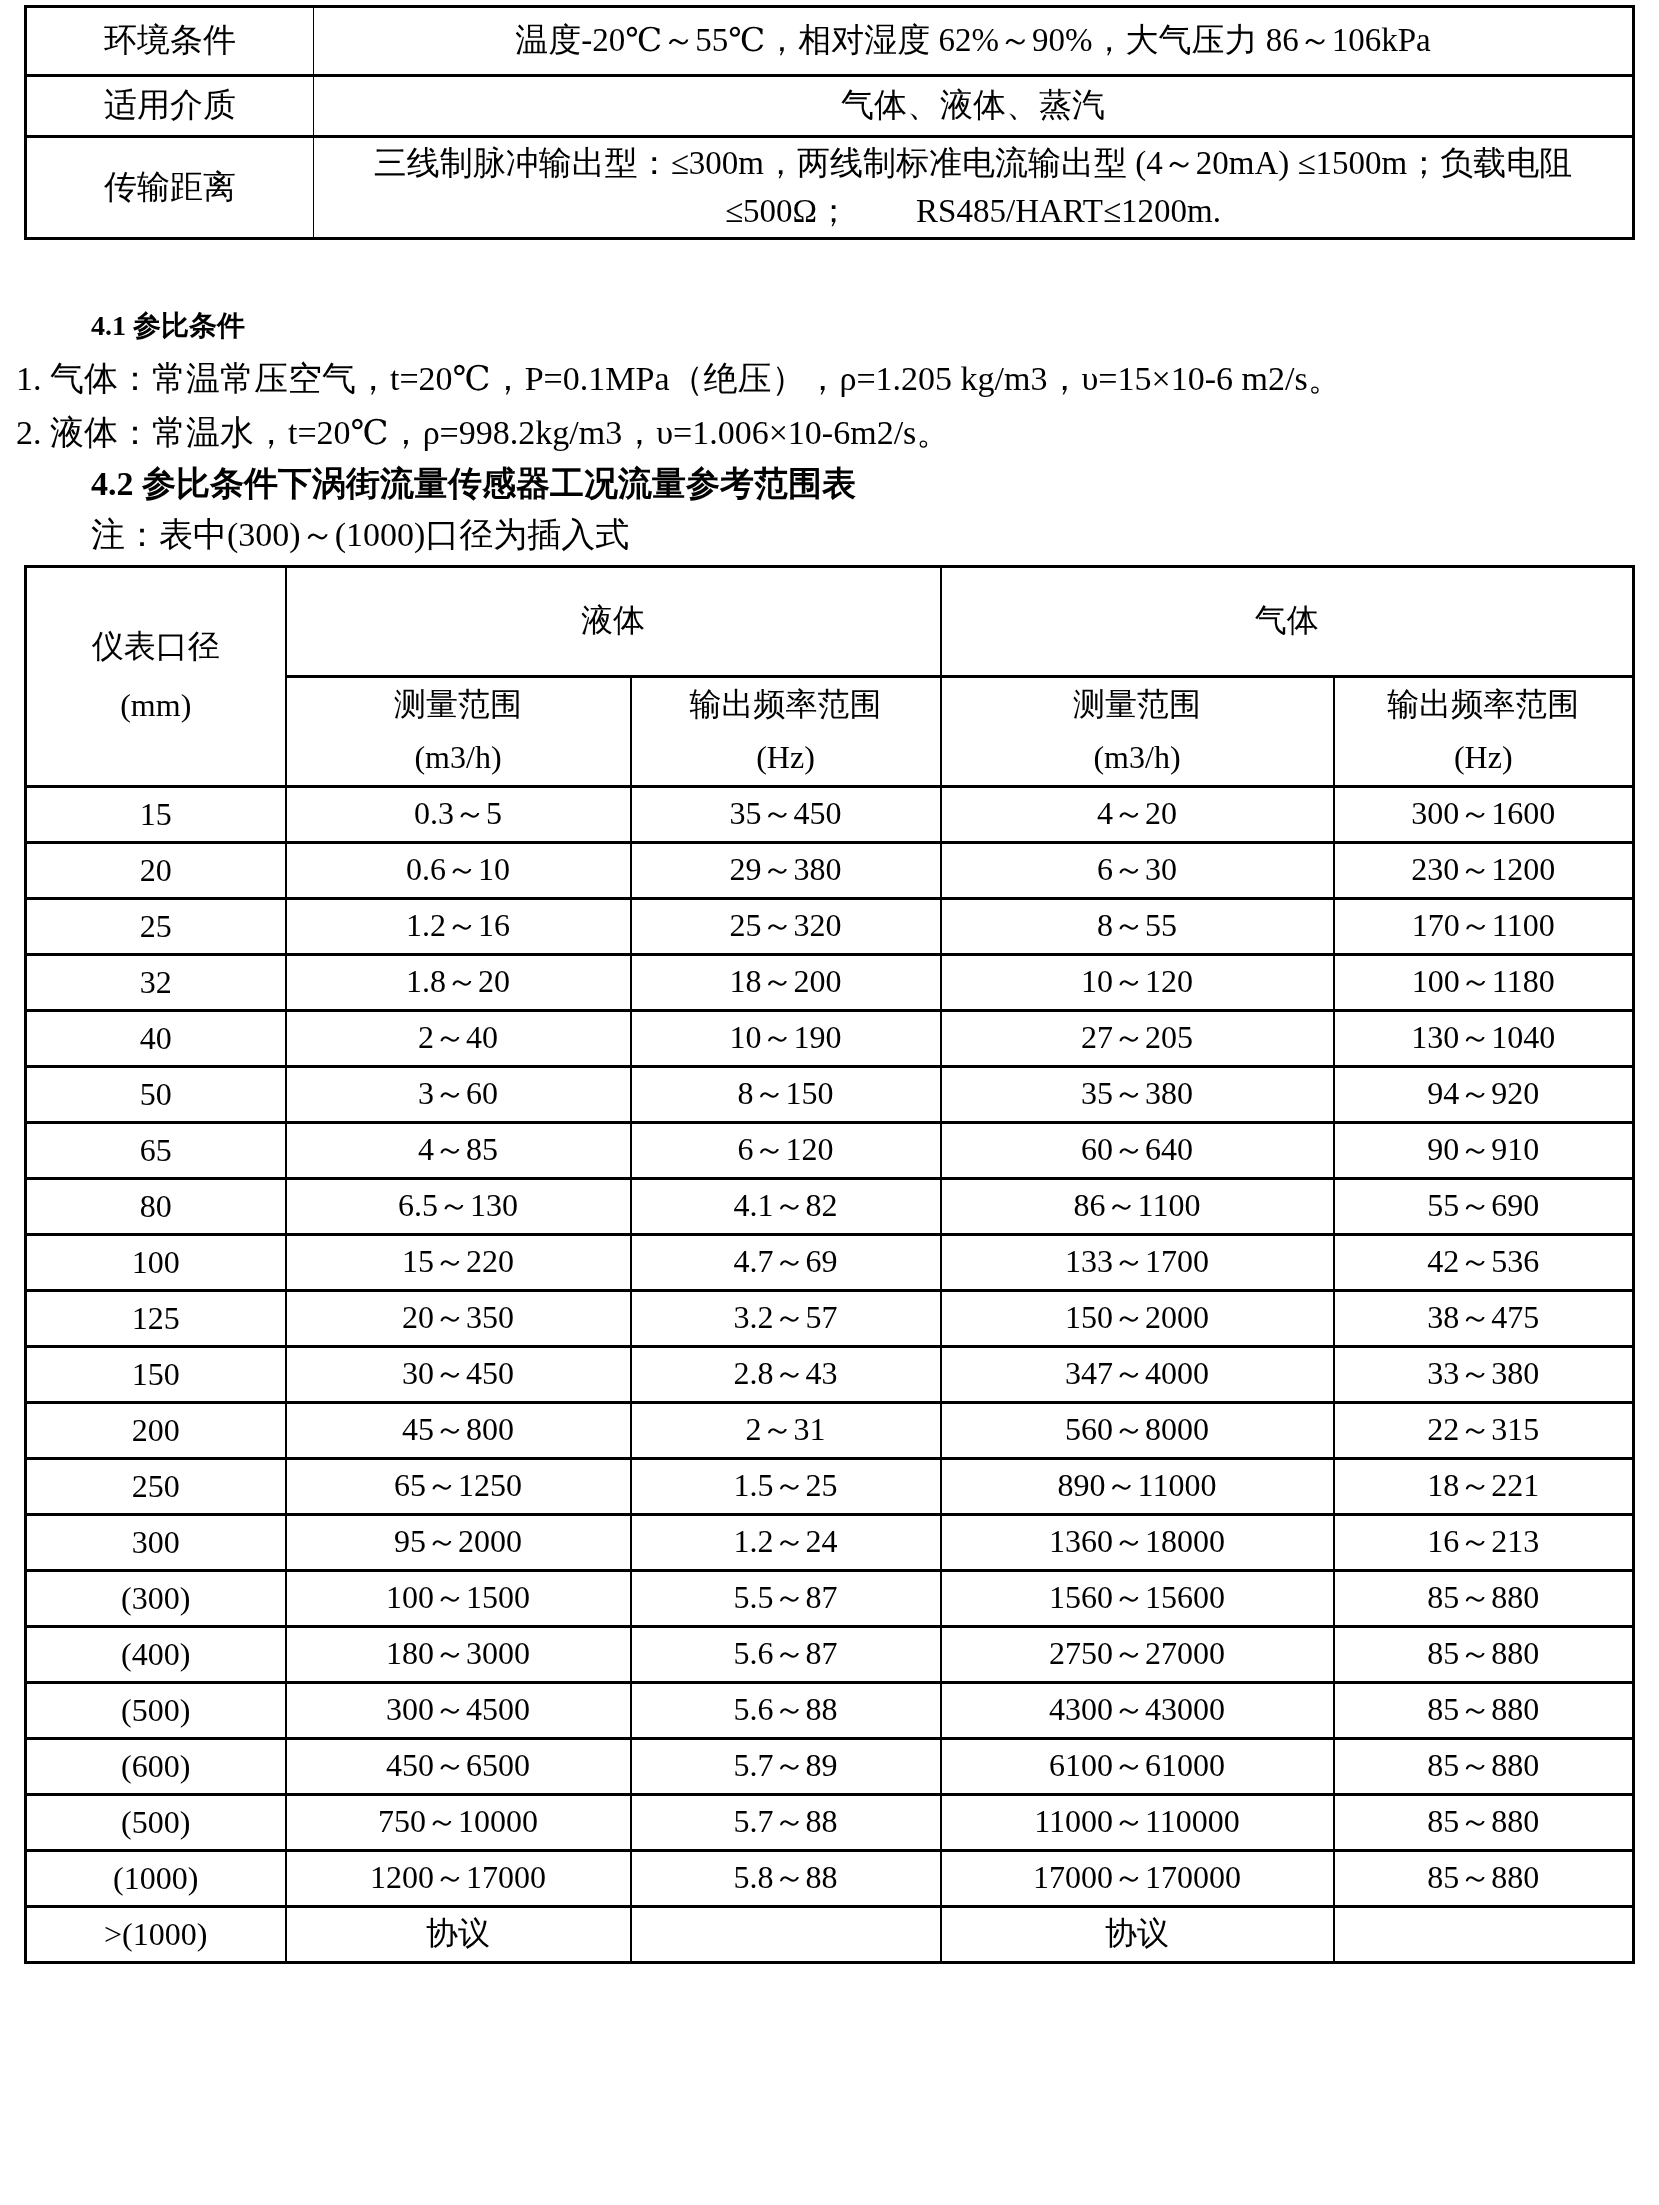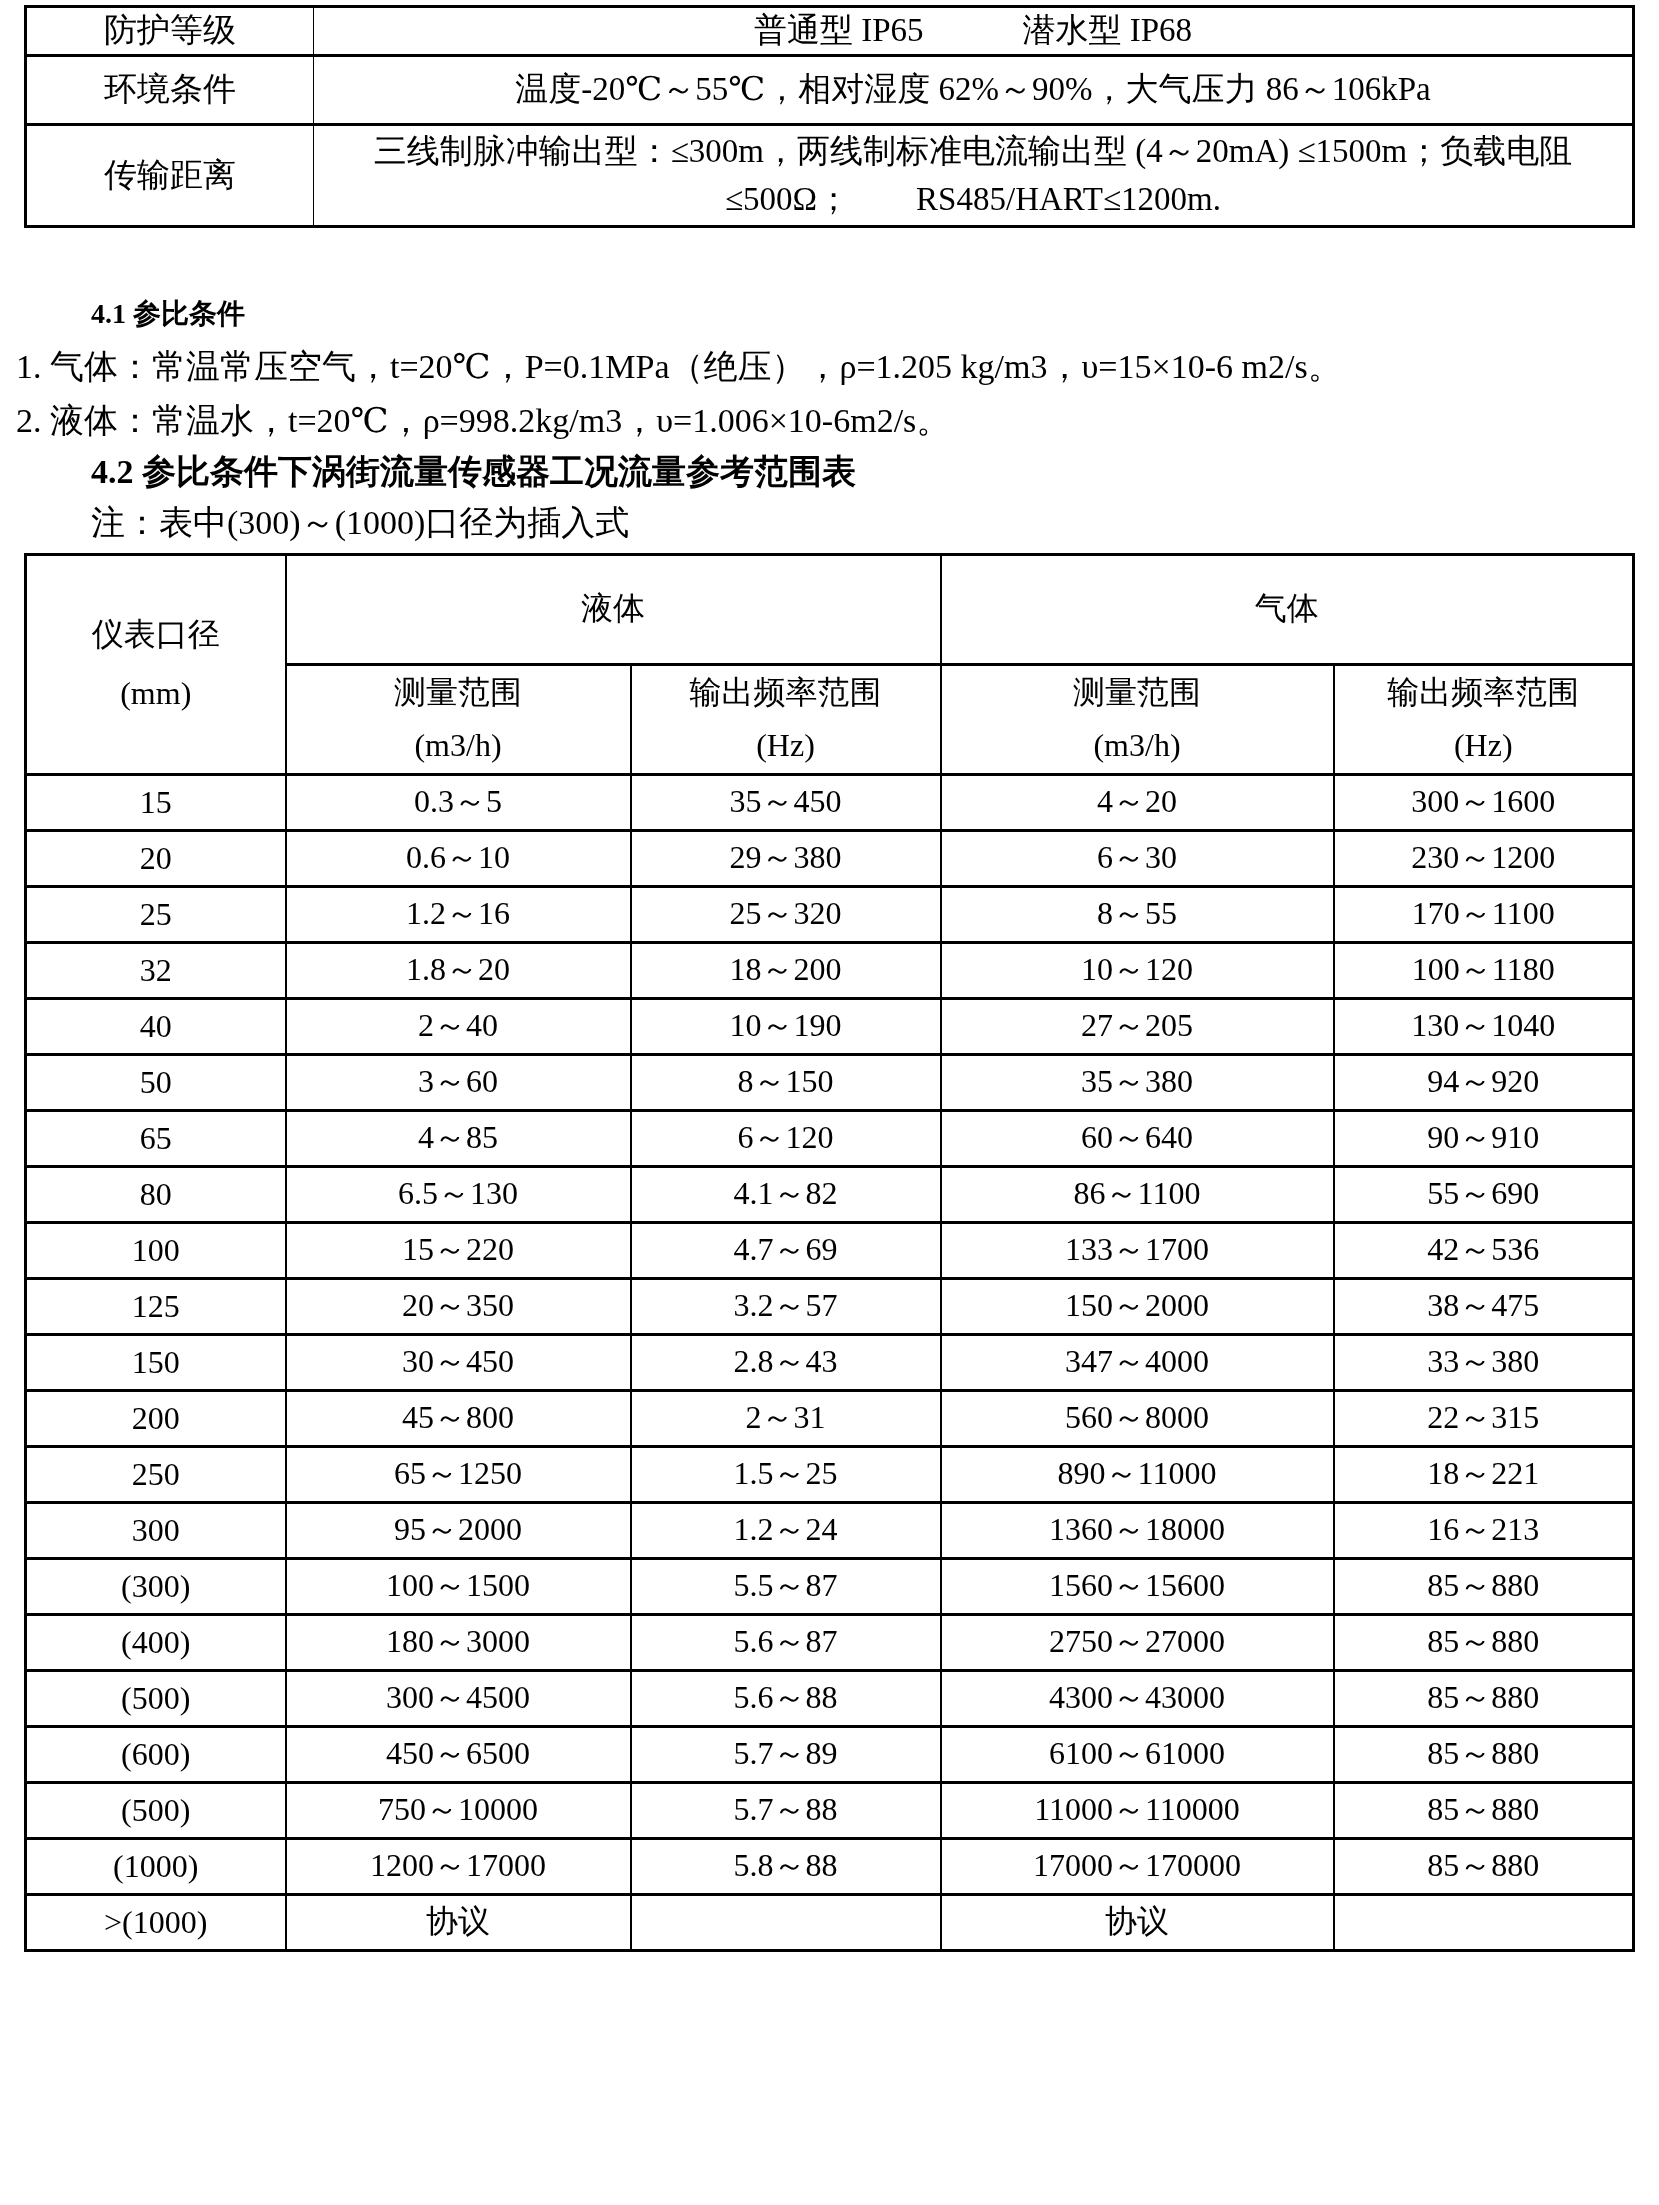--- a/index.html
+++ b/index.html
@@ -98,27 +98,27 @@
 <body>
 
 <div class="page">
 
   <table class="spec-table">
     <colgroup>
       <col style="width:288px">
       <col>
     </colgroup>
     <tbody>
-      <tr class="spec-row-1">
-        <td>防护等级</td>
-        <td>普通型 IP65　　　潜水型  IP68</td>
-      </tr>
       <tr class="spec-row-2">
         <td>环境条件</td>
         <td>温度-20℃～55℃，相对湿度 62%～90%，大气压力 86～106kPa</td>
+      </tr>
+      <tr class="spec-row-3">
+        <td>适用介质</td>
+        <td>气体、液体、蒸汽</td>
       </tr>
       <tr class="spec-row-4">
         <td>传输距离</td>
         <td class="two-line">
           <div>三线制脉冲输出型：≤300m，两线制标准电流输出型 (4～20mA) ≤1500m；负载电阻</div>
           <div>≤500Ω；　　RS485/HART≤1200m.</div>
         </td>
       </tr>
     </tbody>
   </table>

